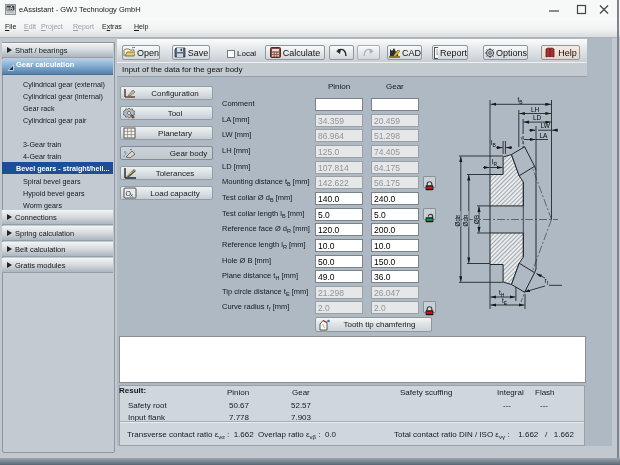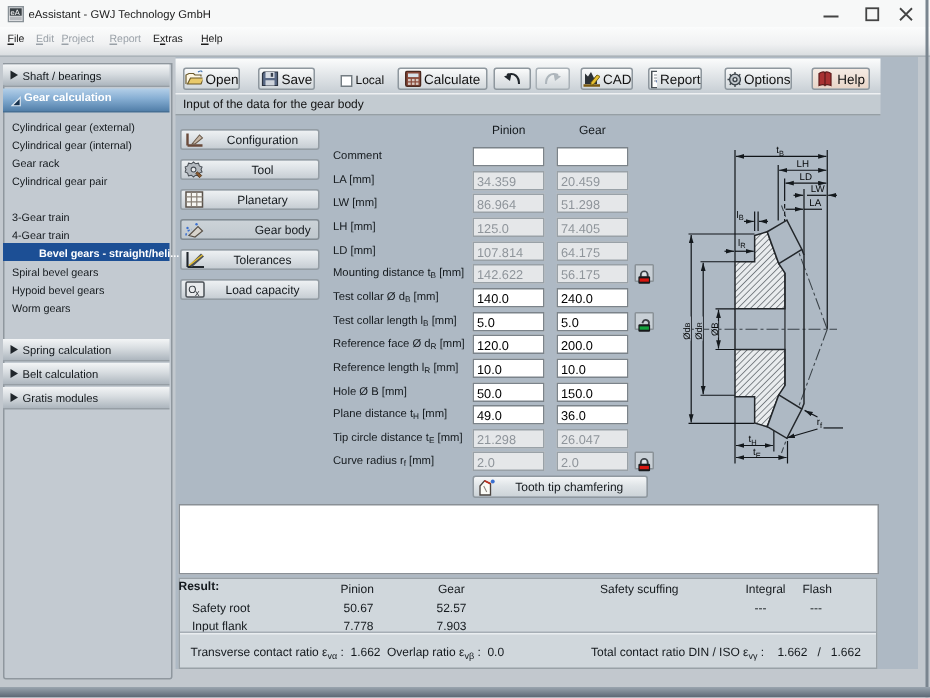--- a/index.html
+++ b/index.html
@@ -27,24 +27,24 @@
   border:1px solid #8f979e; border-radius:0 0 2px 2px; }
 .navhead { left:2px; width:111px; height:15px;
   background:linear-gradient(#f3f5f6, #d7dce0 45%, #adb6be); border-bottom:1px solid #969ea5;
   font-size:7.5px; color:#14191d; }
 .nhtext { position:absolute; left:13px; top:3px; }
 .nharr { position:absolute; left:5px; top:4px; width:0; height:0;
   border-left:5px solid #20262b; border-top:3.5px solid transparent; border-bottom:3.5px solid transparent; }
 #gearhead { left:2px; top:59px; width:111px; height:16px;
   background:linear-gradient(#b3cfe8, #86aed3 45%, #527fa9); border-bottom:1px solid #466f94;
   font-size:7.5px; font-weight:bold; color:#fff; }
-.navitem { left:2px; width:111px; height:12px; font-size:7.2px; color:#14191d; padding-left:6px; padding-top:2px;
+.navitem { left:2px; width:111px; height:12px; font-size:7.2px; color:#14191d; padding-left:21px; padding-top:2px;
   white-space:nowrap; overflow:hidden; }
 #navsel { left:2px; top:162px; width:111px; height:12px; background:#1c4f95;
-  color:#fff; font-weight:bold; font-size:7.2px; padding-left:24px; padding-top:2px; white-space:nowrap; }
+  color:#fff; font-weight:bold; font-size:7.2px; padding-left:14px; padding-top:2px; white-space:nowrap; }
 #main { left:117px; top:38px; width:495px; height:408px; background:#aeb9c4; }
 .secbtn { width:93px; height:14px; border:1px solid #949da4; border-radius:2px;
   background:linear-gradient(#eef1f3, #dde2e6 45%, #c6cdd3); font-size:8px; color:#14191d;
   text-align:center; line-height:13px; padding-left:17px; }
 .secbtn.active { background:linear-gradient(#ccd3d8,#c0c8ce); border-color:#828b92;padding-left:44px; }
 .flabel { font-size:7.5px; color:#14191d; white-space:nowrap; }
 .flabel sub { font-size:5.5px; vertical-align:-1.5px; }
 .finput { width:48px; height:13px; border:1px solid #7b838a; background:#fff;
   font-size:8.5px; color:#000; padding:0 2px; line-height:12px; }
 .finput.dis { background:#e5e7e9; color:#8f959b; border-color:#99a1a7; }
@@ -184,20 +184,24 @@
   <div class="abs navitem" style="top:78px">Cylindrical gear (external)</div>
   <div class="abs navitem" style="top:90px">Cylindrical gear (internal)</div>
   <div class="abs navitem" style="top:102px">Gear rack</div>
   <div class="abs navitem" style="top:114px">Cylindrical gear pair</div>
   <div class="abs navitem" style="top:138px">3-Gear train</div>
   <div class="abs navitem" style="top:150px">4-Gear train</div>
   <div id="navsel" class="abs">Bevel gears - straight/heli...</div>
   <div class="abs navitem" style="top:175px">Spiral bevel gears</div>
   <div class="abs navitem" style="top:187px">Hypoid bevel gears</div>
   <div class="abs navitem" style="top:199px">Worm gears</div>
+  <div class="abs navhead" style="top:210px">
+      <i class="nharr"></i>
+      <span class="nhtext">Connections</span>
+    </div>
   <div class="abs navhead" style="top:226px">
       <i class="nharr"></i>
       <span class="nhtext">Spring calculation</span>
     </div>
   <div class="abs navhead" style="top:242px">
       <i class="nharr"></i>
       <span class="nhtext">Belt calculation</span>
     </div>
   <div class="abs navhead" style="top:258px">
       <i class="nharr"></i>

